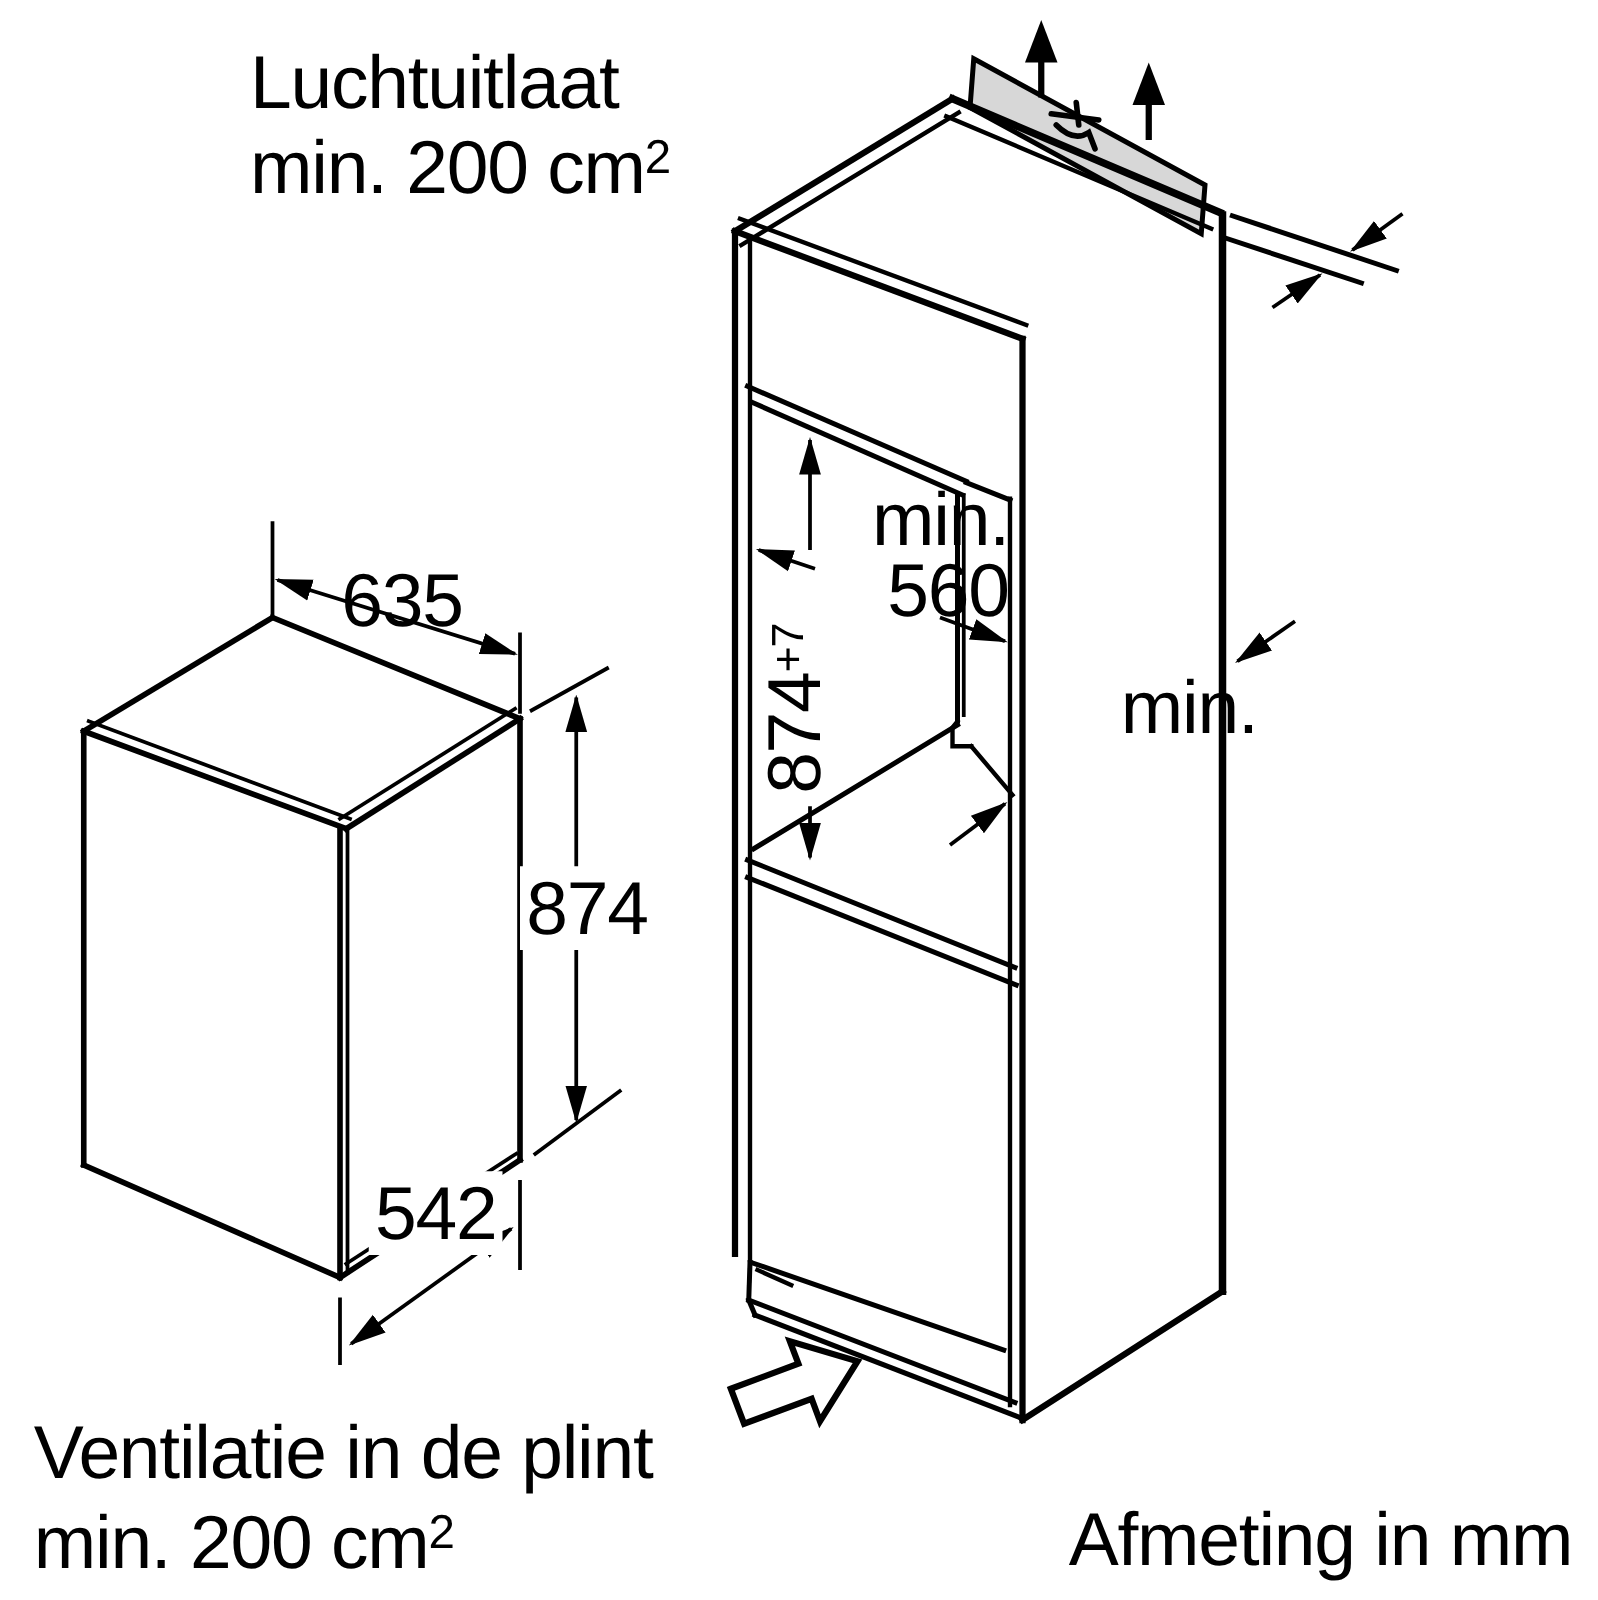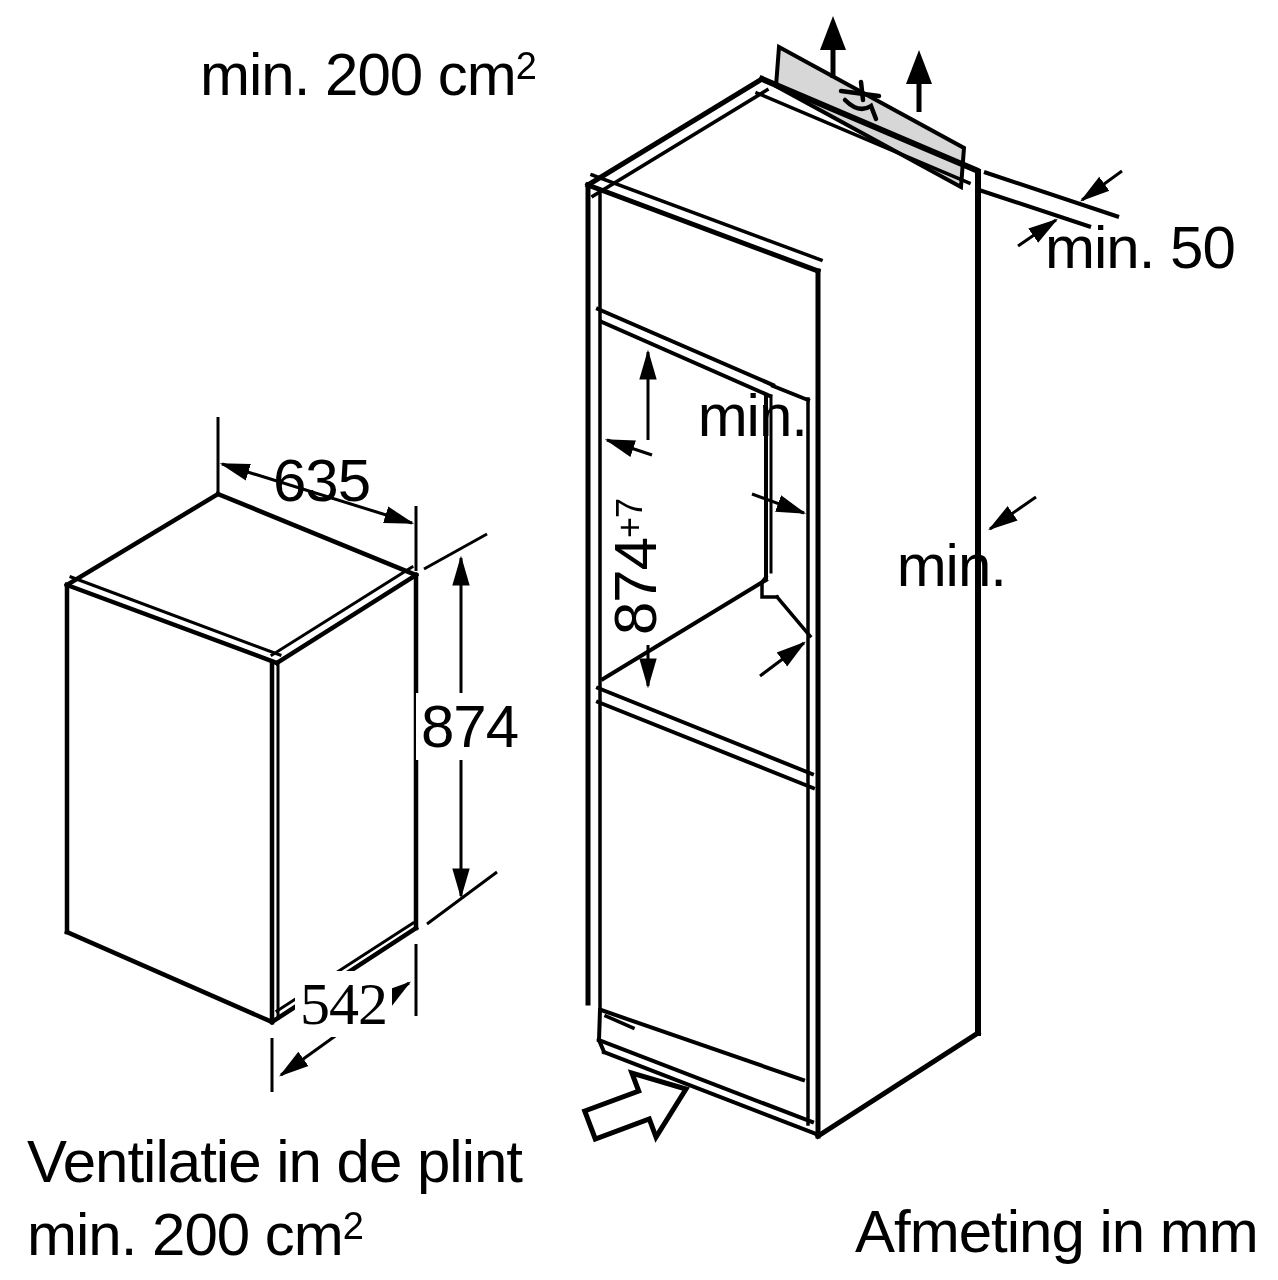--- a/index.html
+++ b/index.html
@@ -147,40 +147,41 @@
       <line x1="648" y1="645" x2="648" y2="686" marker-end="url(#arr)"></line>
     </g>
 
     <g stroke="#000" stroke-width="3">
       <line x1="1036" y1="497" x2="990" y2="529" marker-end="url(#arr)"></line>
       <line x1="760" y1="676" x2="804" y2="643" marker-end="url(#arr)"></line>
     </g>
   </svg>
 
   <div class="lbl twoline" style="left:200px; top:36px;">
+    <div><span>Luchtuitlaat</span></div>
     <div><span>min. 200 cm</span><sup>2</sup></div>
   </div>
 
-  <div class="lbl" style="left:1045px; top:218px;"><span>min. 50</span></div>
 
   <div class="lbl center dimline" style="left:607px; top:386px; width:200px;">
     <div><span>min.</span></div>
+    <div><span>560</span></div>
   </div>
 
   <div class="lbl rot" style="left:633px; top:567px;"><span>874</span><sup>+7</sup></div>
 
   <div class="lbl center dimline" style="left:806px; top:536px; width:200px;">
     <div><span>min.</span></div>
   </div>
 
   <div class="lbl" style="left:273px; top:451px;"><span>635</span></div>
 
   <div class="lbl" style="left:416px; top:697px;"><span class="whitebg">874</span></div>
 
-  <div class="lbl" style="left:295px; top:974px;font-family:Liberation Serif, serif;"><span class="whitebg">542</span></div>
+  <div class="lbl" style="left:295px; top:941px;"><span class="whitebg">542</span></div>
 
   <div class="lbl tallline" style="left:27px; top:1132px;">
     <div><span>Ventilatie in de plint</span></div>
     <div><span>min. 200 cm</span><sup>2</sup></div>
   </div>
 
   <div class="lbl" style="left:815px; top:1202px;margin-left:40px;"><span>Afmeting in mm</span></div>
 
 </div>
 

